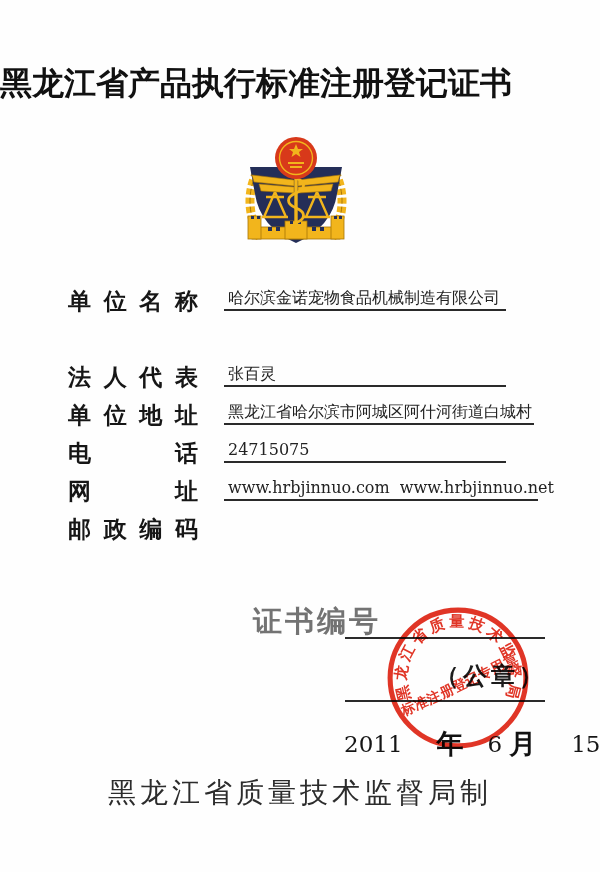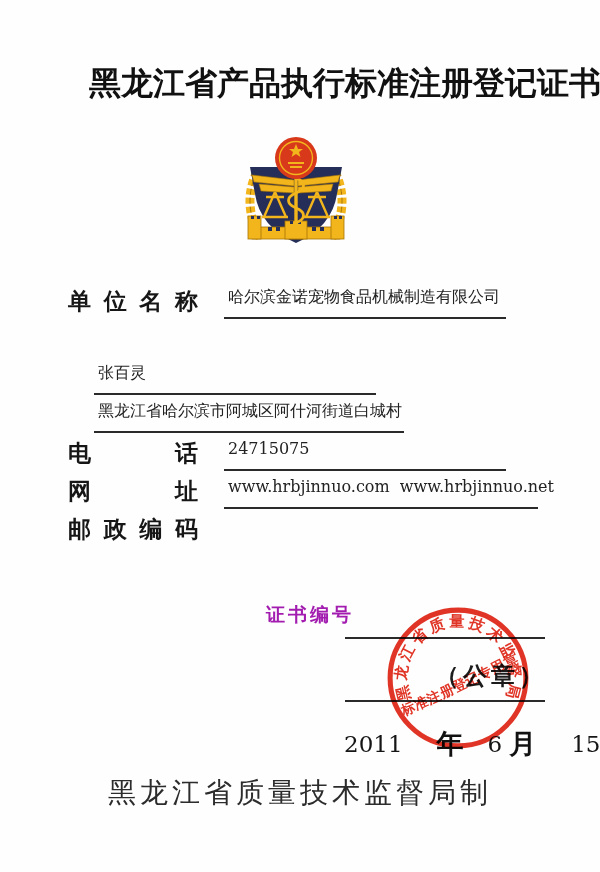--- a/index.html
+++ b/index.html
@@ -4,48 +4,48 @@
 <style>
   html,body{margin:0;padding:0;}
   body{
     width:600px;height:872px;background:#ffffff;position:relative;overflow:hidden;
     font-family:"DejaVu Sans",sans-serif;color:#1c1c1c;
   }
   .page{position:absolute;inset:0;background:#fefefe;}
 
   
   .title{
-    position:absolute;top:62px;left:17px;width:584px;text-align:right;
+    position:absolute;top:62px;left:0;width:584px;text-align:left;
     font-family:"DejaVu Serif","DejaVu Sans",serif;font-weight:700;
     font-size:32px;letter-spacing:0px;color:#111;white-space:nowrap;
   }
 
   
   .emblem{position:absolute;left:238px;top:136px;width:116px;height:122px;}
 
   
   .fields{position:absolute;left:68px;top:288px;width:470px;}
-  .field-row{position:absolute;left:0;width:470px;height:30px;display:flex;align-items:center;}
+  .field-row{position:absolute;left:0;width:470px;height:30px;display:flex;align-items:flex-start;}
   .field-label{
     width:130px;flex:0 0 130px;font-family:"DejaVu Serif","DejaVu Sans",serif;
     font-weight:700;font-size:23px;color:#161616;line-height:1.1;
     text-align:justify;text-align-last:justify;padding-bottom:4px;white-space:nowrap;
   }
   .field-value{
     margin-left:26px;display:inline-block;min-width:276px;
     border-bottom:2px solid #2a2a2a;
     font-family:"DejaVu Serif",serif;font-size:16px;color:#222;
-    padding:0 2px 10px 4px;white-space:pre;line-height:1.2;
+    padding:0 2px 2px 4px;white-space:pre;line-height:1.2;
   }
   .r1{top:0px}.r2{top:38px}.r3{top:76px}.r4{top:114px}.r5{top:152px}.r6{top:190px}.r7{top:228px}
 
   
   .cert-no-label,.issuer-label{
-    position:absolute;left:266px;font-family:"DejaVu Serif","DejaVu Sans",serif;
-    font-weight:700;font-size:19px;letter-spacing:3px;color:#a21caf;white-space:nowrap;
+    position:absolute;left:253px;font-family:"DejaVu Serif","DejaVu Sans",serif;
+    font-weight:700;font-size:29px;letter-spacing:3px;color:#737373;white-space:nowrap;
   }
   .cert-no-label{top:602px}
   .issuer-label{top:660px}
   .issuer-value{
     position:absolute;left:388px;top:660px;
     font-family:"DejaVu Serif","DejaVu Sans",serif;font-weight:700;
     font-size:24px;letter-spacing:4px;color:#1c1c1c;white-space:nowrap;margin-left:47px;
   }
   .uline{position:absolute;height:0;border-top:2px solid #2a2a2a;}
   .uline1{left:345px;top:637px;width:200px;}
@@ -134,23 +134,25 @@
   </svg>
 
   <div class="fields">
     <div class="field-row r1">
       <span class="field-label">单位名称</span>
       <span class="field-value">哈尔滨金诺宠物食品机械制造有限公司</span>
     </div>
     <div class="field-row r2">
     </div>
     <div class="field-row r3">
+      <span class="field-label">法人代表</span>
       <span class="field-value">张百灵</span>
     </div>
     <div class="field-row r4">
+      <span class="field-label">单位地址</span>
       <span class="field-value">黑龙江省哈尔滨市阿城区阿什河街道白城村</span>
     </div>
     <div class="field-row r5">
       <span class="field-label">电话</span>
       <span class="field-value">24715075</span>
     </div>
     <div class="field-row r6">
       <span class="field-label">网址</span>
       <span class="field-value">www.hrbjinnuo.com  www.hrbjinnuo.net</span>
     </div>

